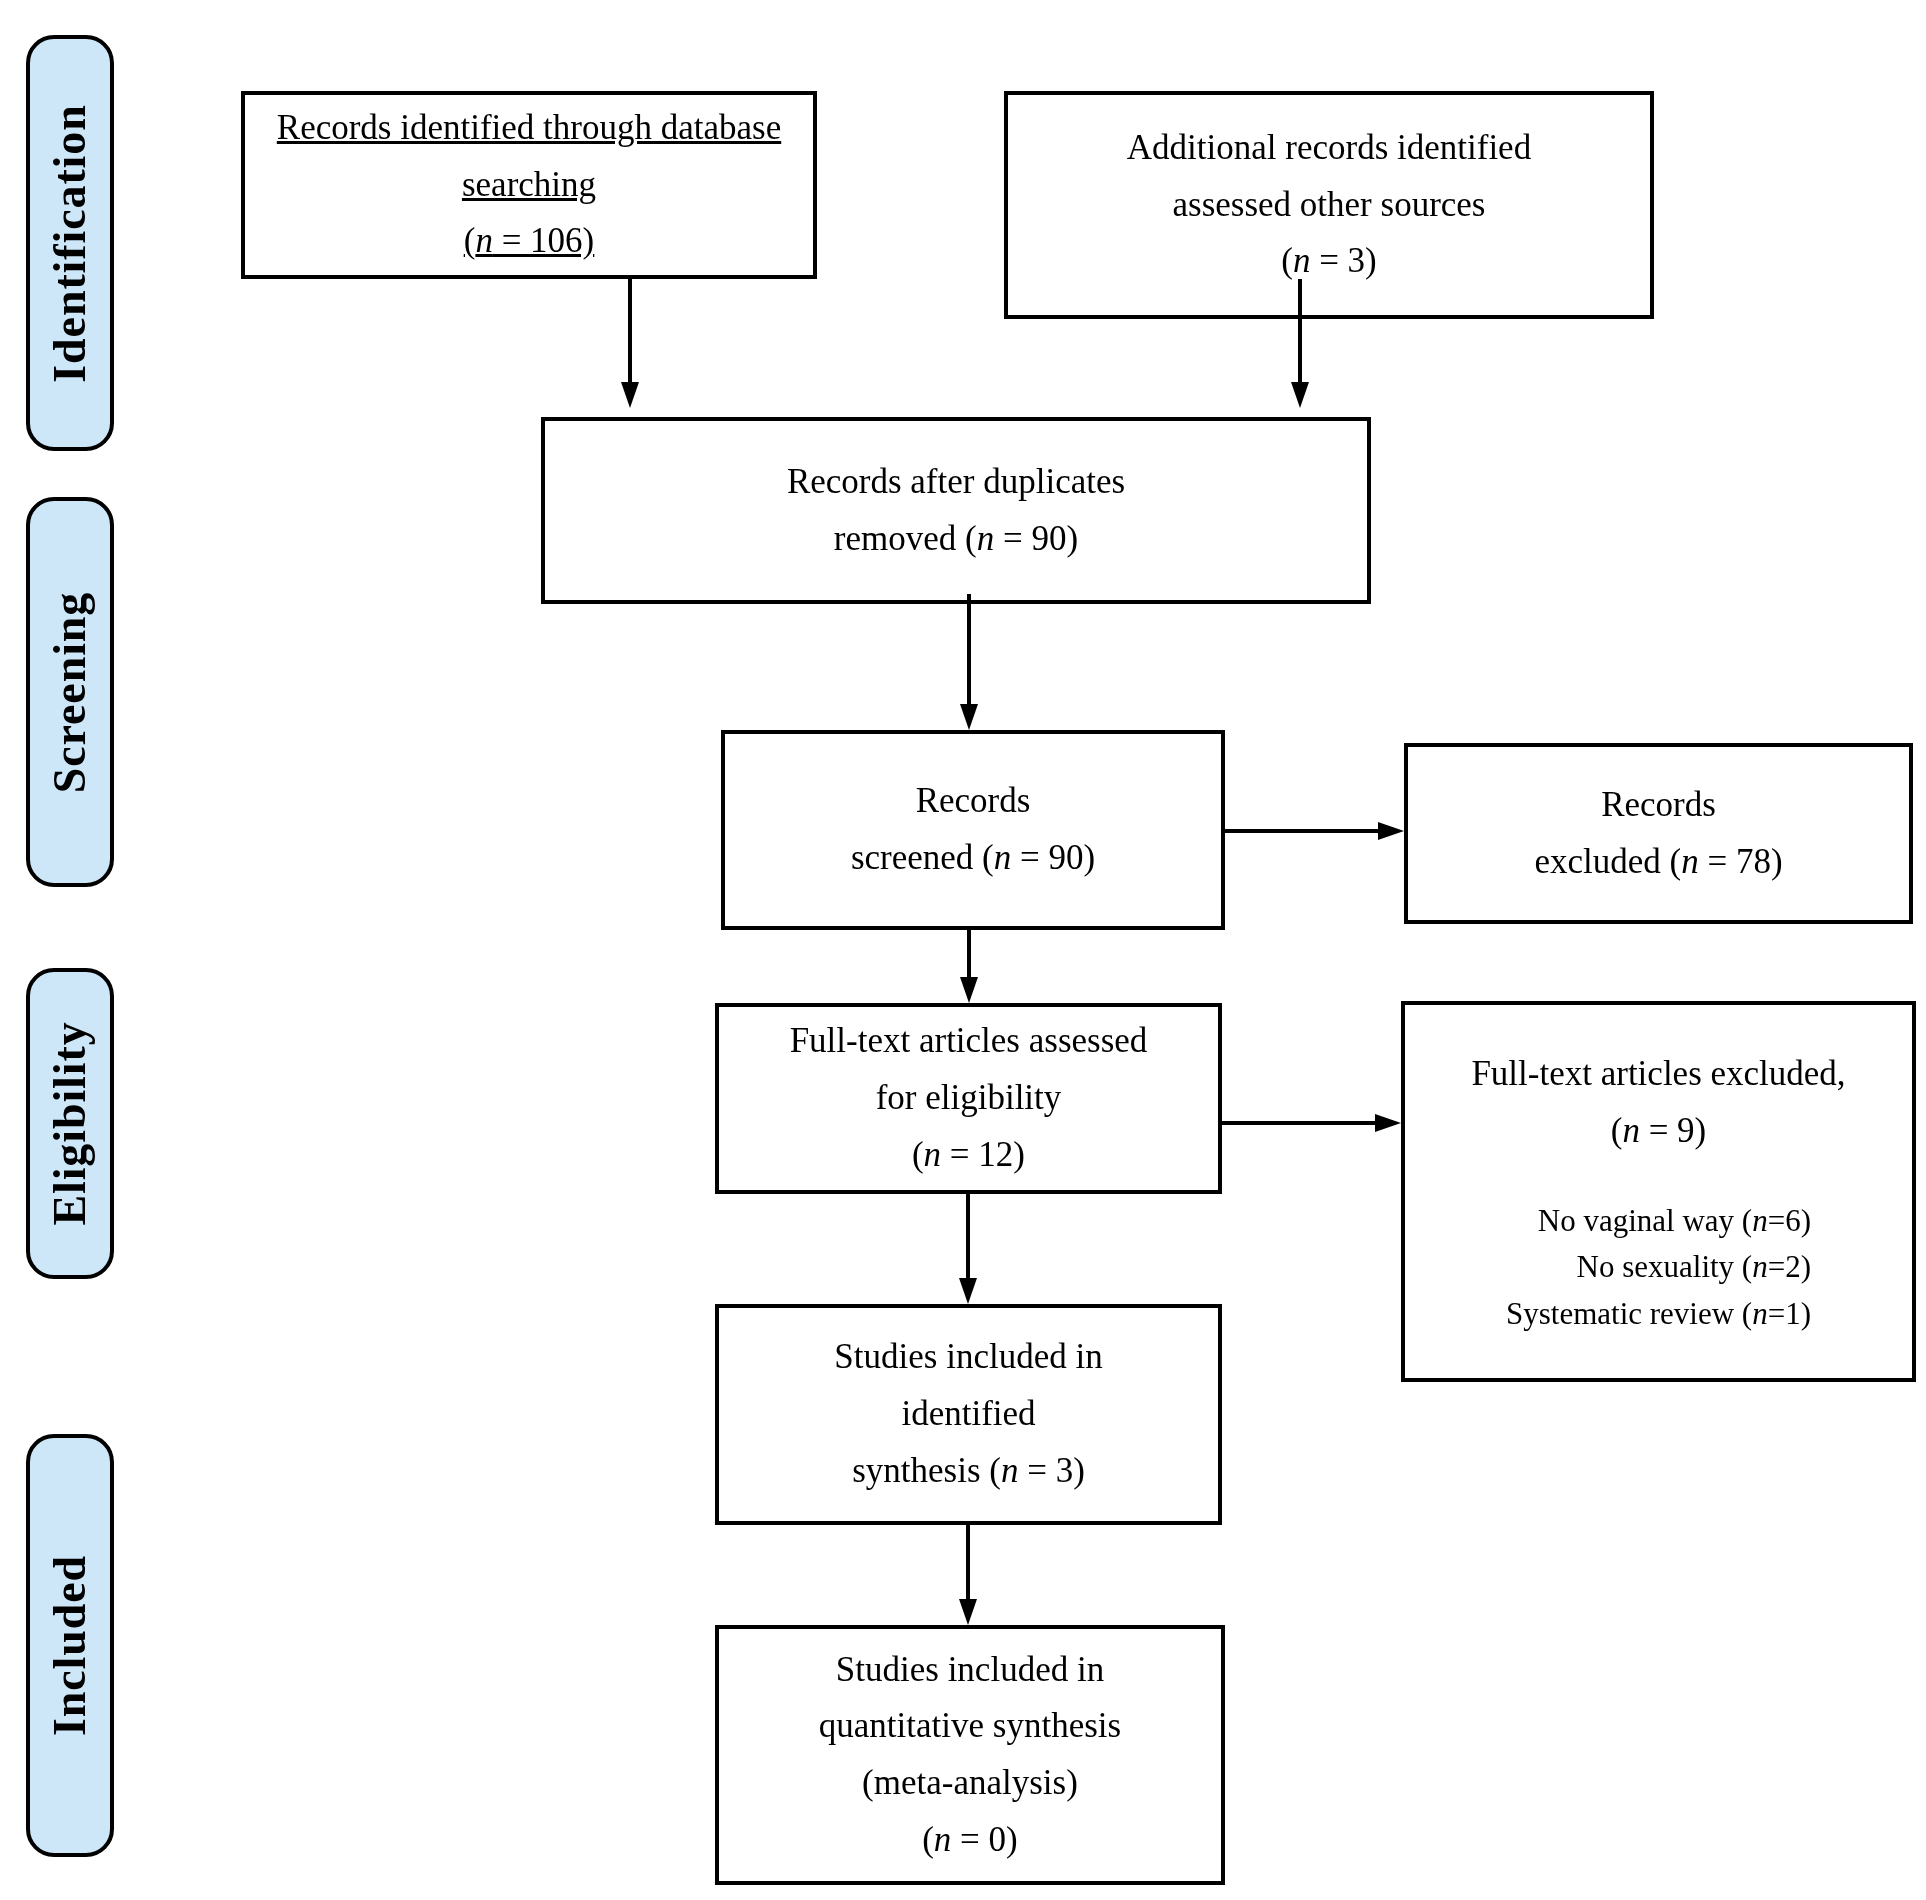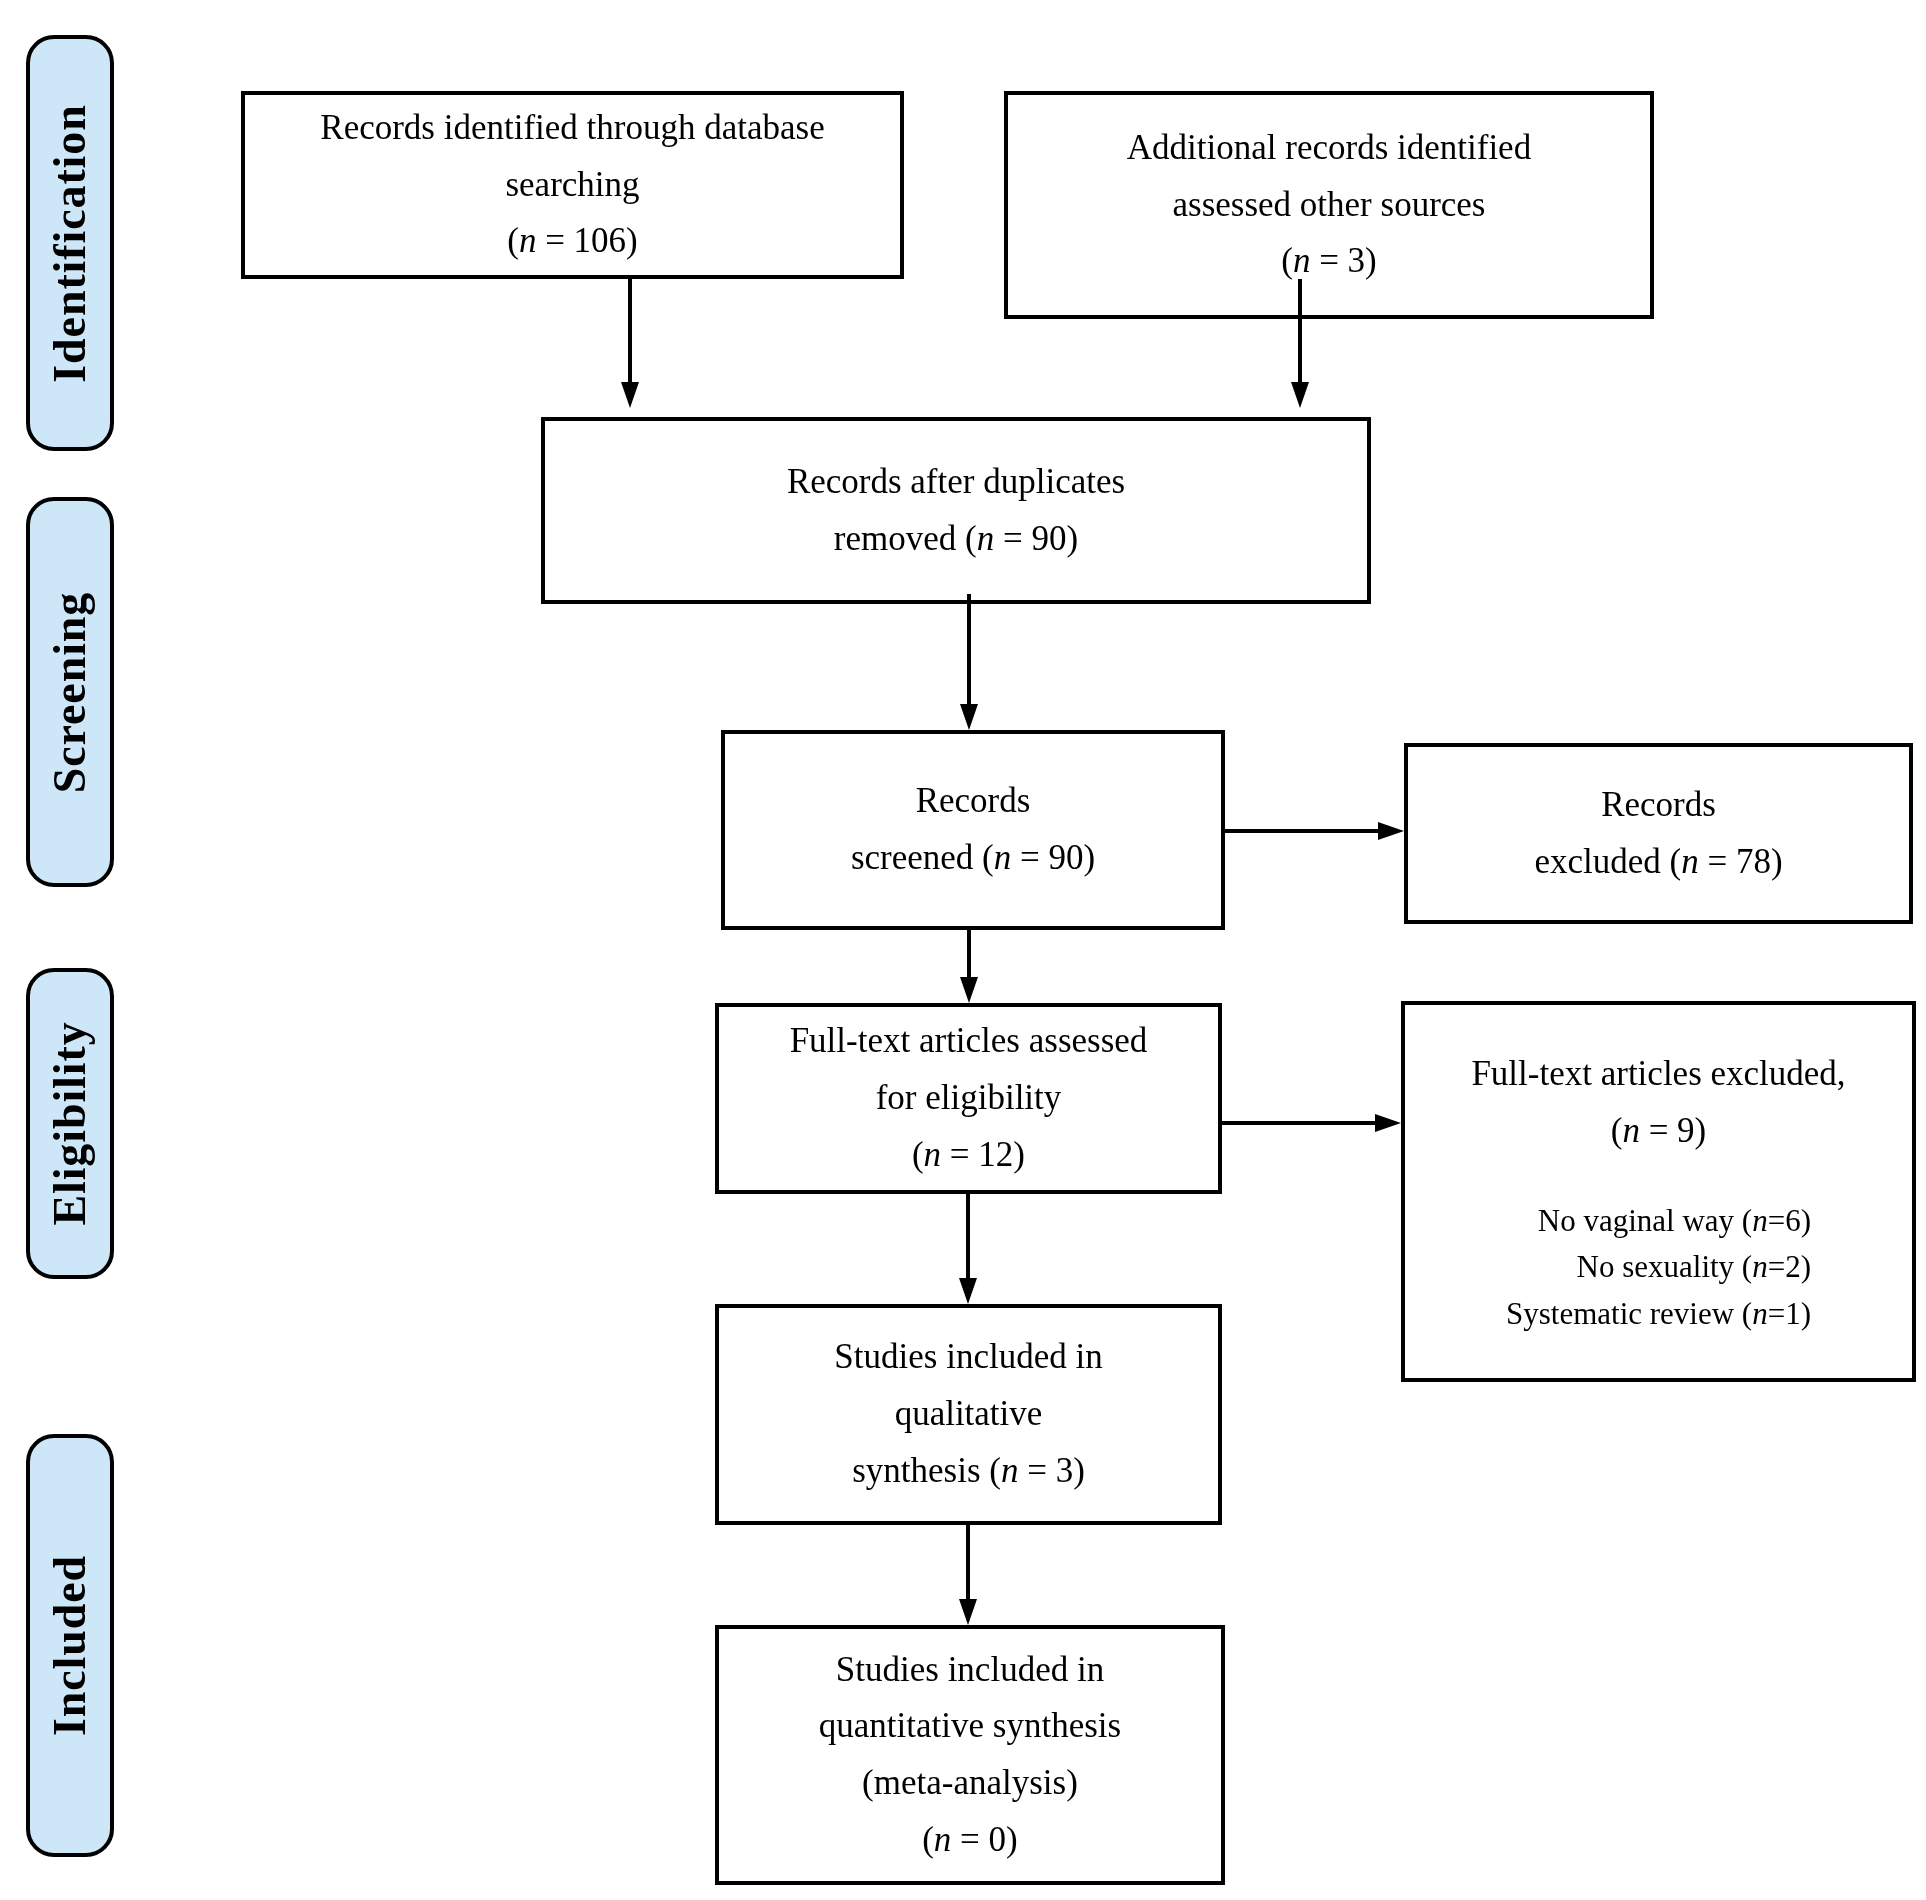--- a/index.html
+++ b/index.html
@@ -67,21 +67,21 @@
   <div class="stage" style="top:497px;height:390px;">
     <span>Screening</span>
   </div>
   <div class="stage" style="top:968px;height:311px;">
     <span>Eligibility</span>
   </div>
   <div class="stage" style="top:1434px;height:423px;">
     <span>Included</span>
   </div>
 
-  <div class="fbox" style="left:241px;top:91px;width:663px;height:188px;">
+  <div class="fbox" style="left:241px;top:91px;width:576px;height:188px;text-decoration:underline;">
     <div class="lines">
         <div>Records identified through database</div>
         <div>searching</div>
         <div>(<i>n</i> = 106)</div>
       </div>
   </div>
 
   <div class="fbox" style="left:1004px;top:91px;width:650px;height:228px;">
     <div class="lines">
         <div>Additional records identified</div>
@@ -127,21 +127,21 @@
     <div class="lines reasons">
         <div>No vaginal way (<i>n</i>=6)</div>
         <div>No sexuality (<i>n</i>=2)</div>
         <div>Systematic review (<i>n</i>=1)</div>
       </div>
   </div>
 
   <div class="fbox" style="left:715px;top:1304px;width:507px;height:221px;">
     <div class="lines">
         <div>Studies included in</div>
-        <div>qualitative</div>
+        <div>identified</div>
         <div>synthesis (<i>n</i> = 3)</div>
       </div>
   </div>
 
   <div class="fbox" style="left:715px;top:1625px;width:510px;height:260px;">
     <div class="lines">
         <div>Studies included in</div>
         <div>quantitative synthesis</div>
         <div>(meta-analysis)</div>
         <div>(<i>n</i> = 0)</div>

